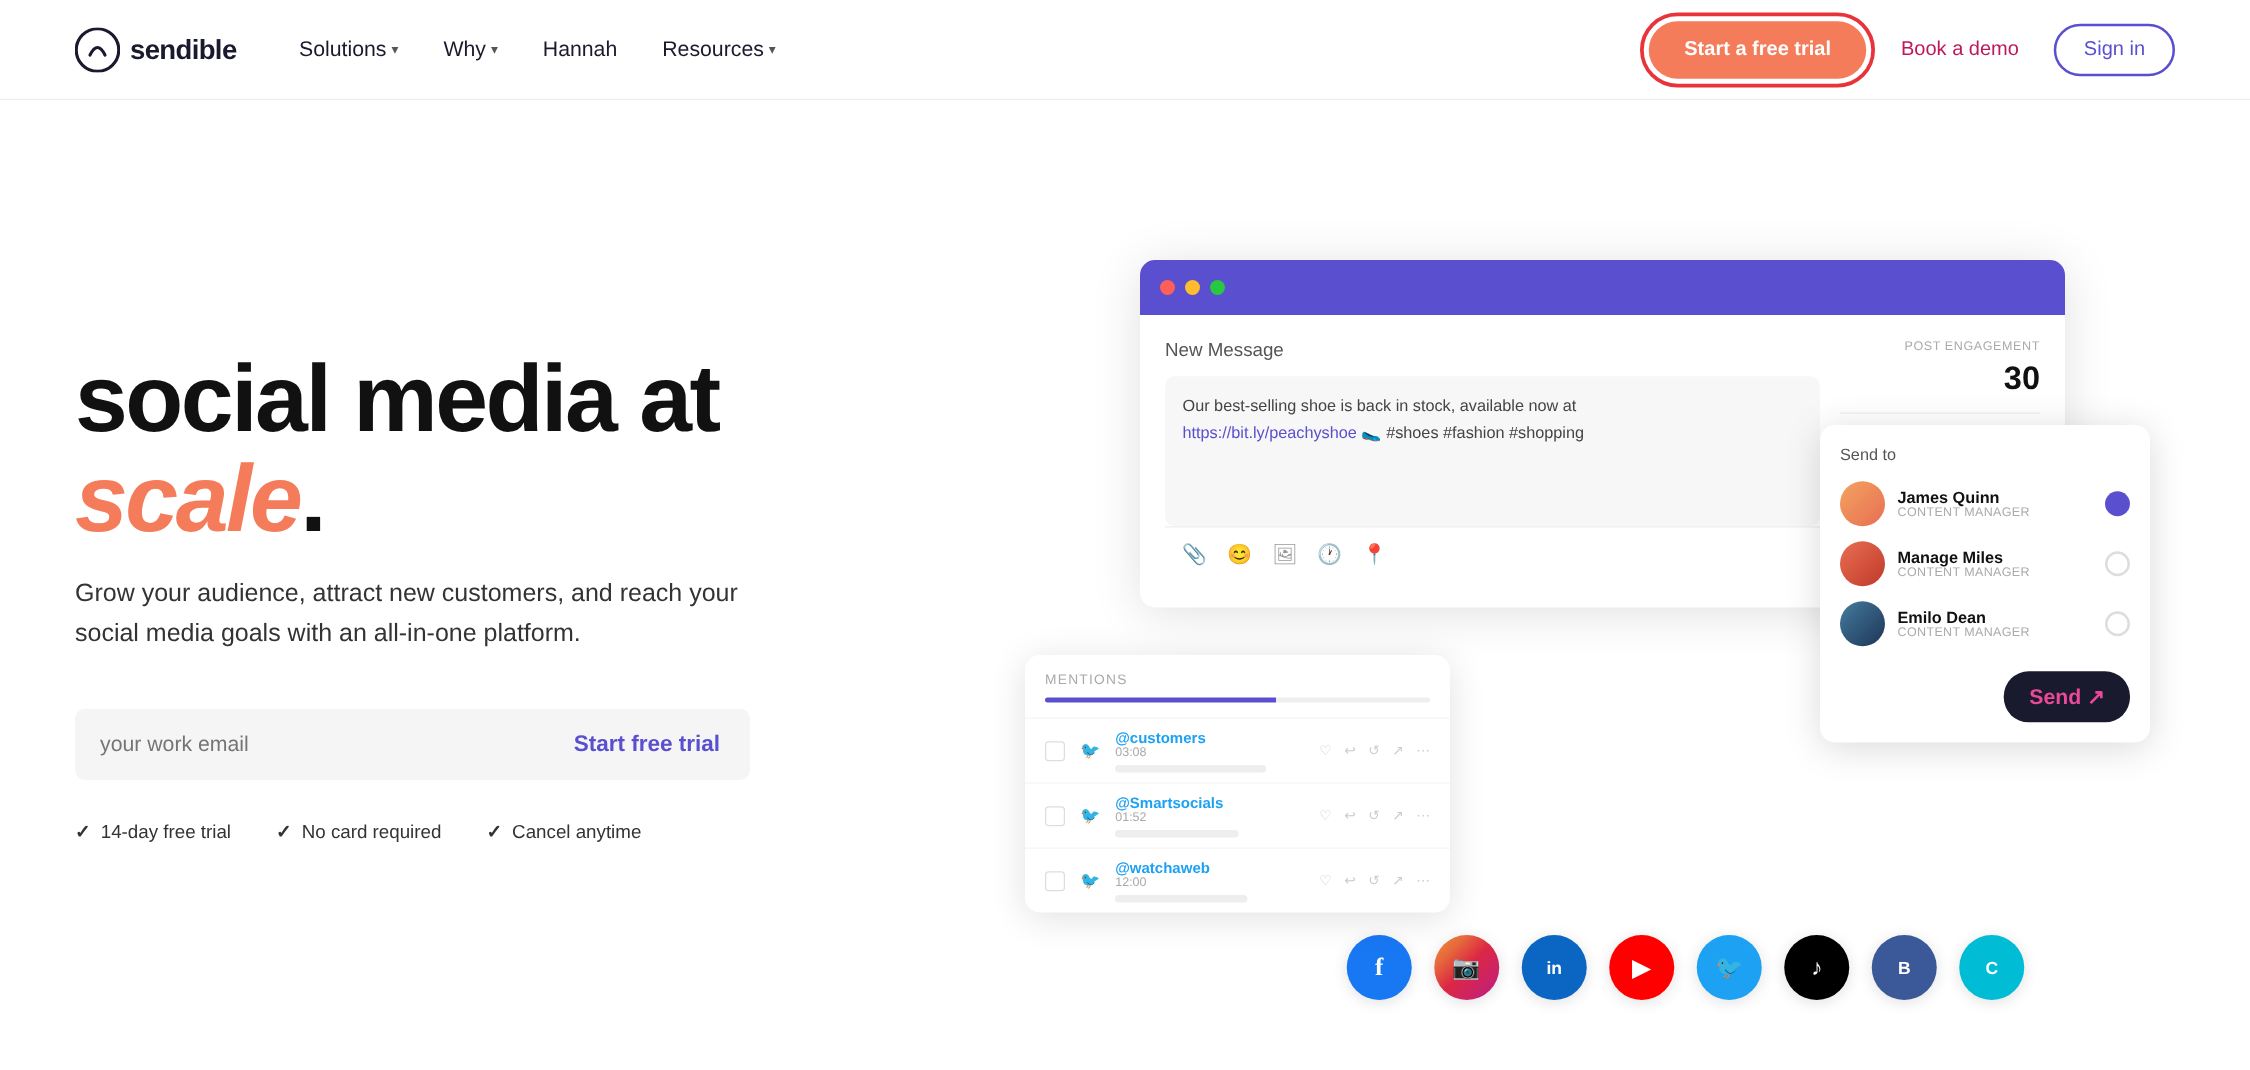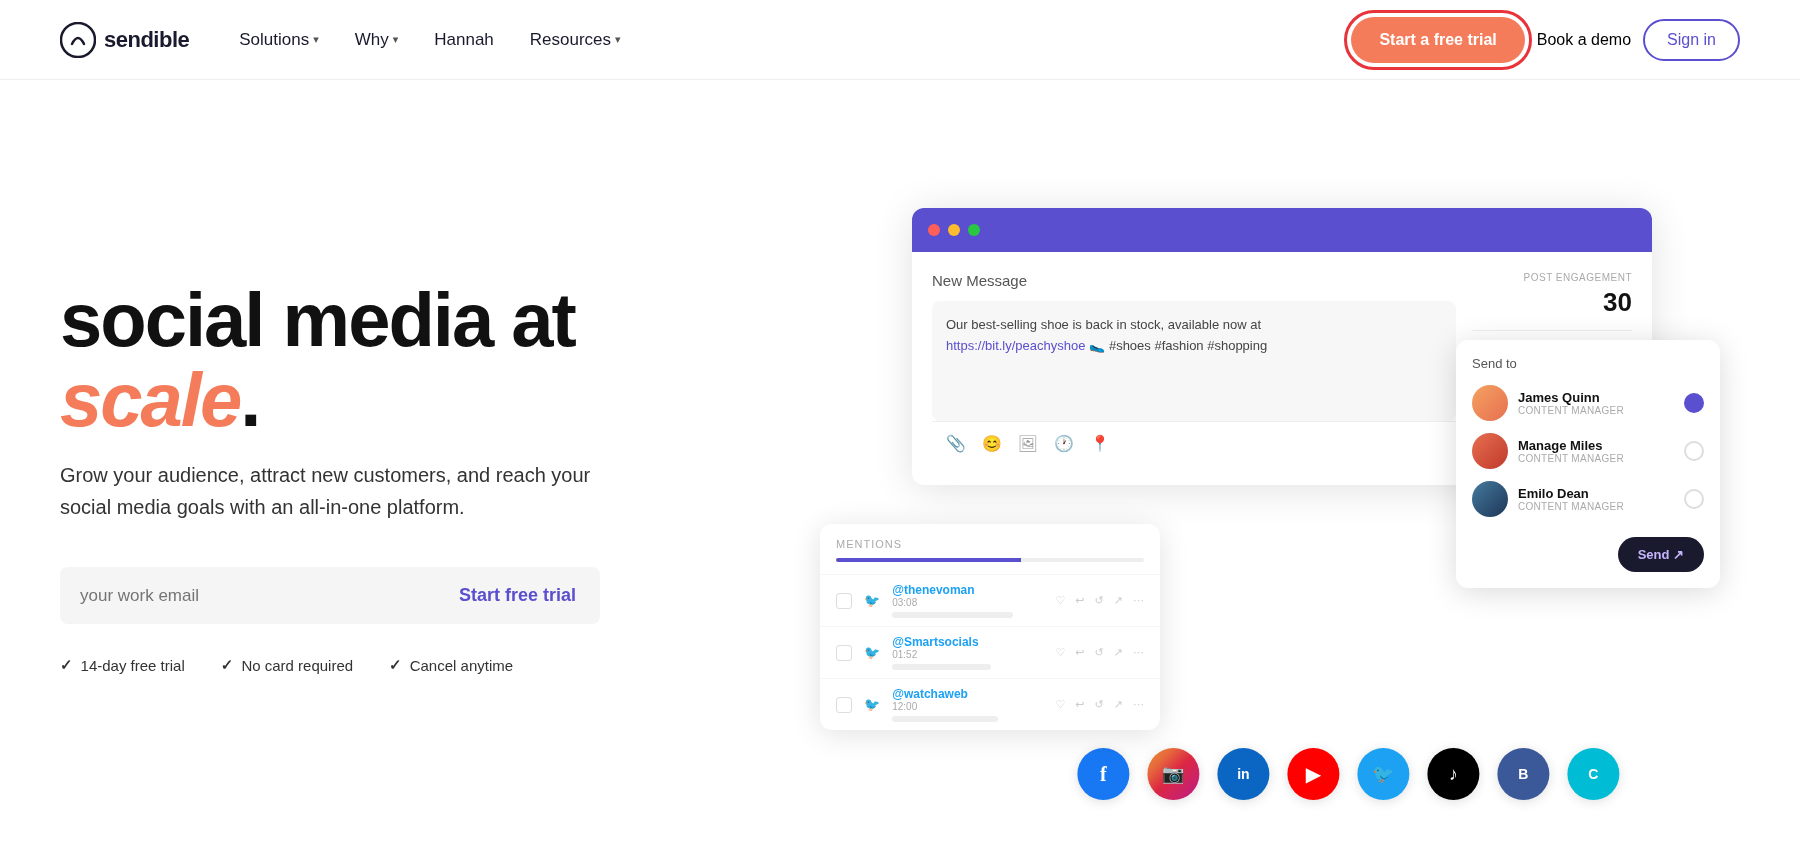--- a/index.html
+++ b/index.html
@@ -48,38 +48,38 @@
       gap: 4px;
       cursor: pointer;
     }
     .nav-link .chevron {
       font-size: 11px;
       color: #555;
     }
     .nav-actions {
       display: flex;
       align-items: center;
-      gap: 12px;
+      gap: 28px;
     }
     .btn-trial {
       background: #f47c5a;
       color: #fff;
       border: none;
       padding: 14px 28px;
       border-radius: 30px;
       font-size: 16px;
       font-weight: 600;
       cursor: pointer;
       outline: 3px solid #e8333a;
       outline-offset: 4px;
     }
     .btn-demo {
       font-size: 16px;
       font-weight: 500;
-      color: #000000;
+      color: #be185d;
       background: none;
       border: none;
       cursor: pointer;
       text-decoration: none;
     }
     .btn-signin {
       font-size: 16px;
       font-weight: 500;
       color: #5a4fcf;
       background: none;
@@ -316,25 +316,25 @@
     }
     .radio-empty {
       width: 20px;
       height: 20px;
       border-radius: 50%;
       border: 2px solid #ddd;
       flex-shrink: 0;
     }
     .send-btn {
       background: #1a1a2e;
-      color: #c4b5fd;
+      color: #ec4899;
       border: none;
       padding: 10px 20px;
       border-radius: 20px;
-      font-size: 13px;
+      font-size: 17px;
       font-weight: 600;
       cursor: pointer;
       display: flex;
       align-items: center;
       gap: 8px;
       float: right;
       margin-top: 8px;
     }
 
     
@@ -567,21 +567,21 @@
       </div>
     </div>
 
     <div class="mentions-panel" style="position:absolute; left:80px; bottom:90px; width:340px;">
       <div class="mentions-header">MENTIONS</div>
       <div class="mentions-bar"></div>
       <div class="mention-row">
         <div class="mention-checkbox"></div>
         <div style="color:#1da1f2; font-size:13px;">🐦</div>
         <div class="mention-content">
-          <div class="mention-name">@thenevoman</div>
+          <div class="mention-name">@customers</div>
           <div class="mention-time">03:08</div>
           <div class="mention-text-bar"></div>
         </div>
         <div class="mention-actions">
           <span>♡</span>
           <span>↩</span>
           <span>↺</span>
           <span>↗</span>
           <span>⋯</span>
         </div>

